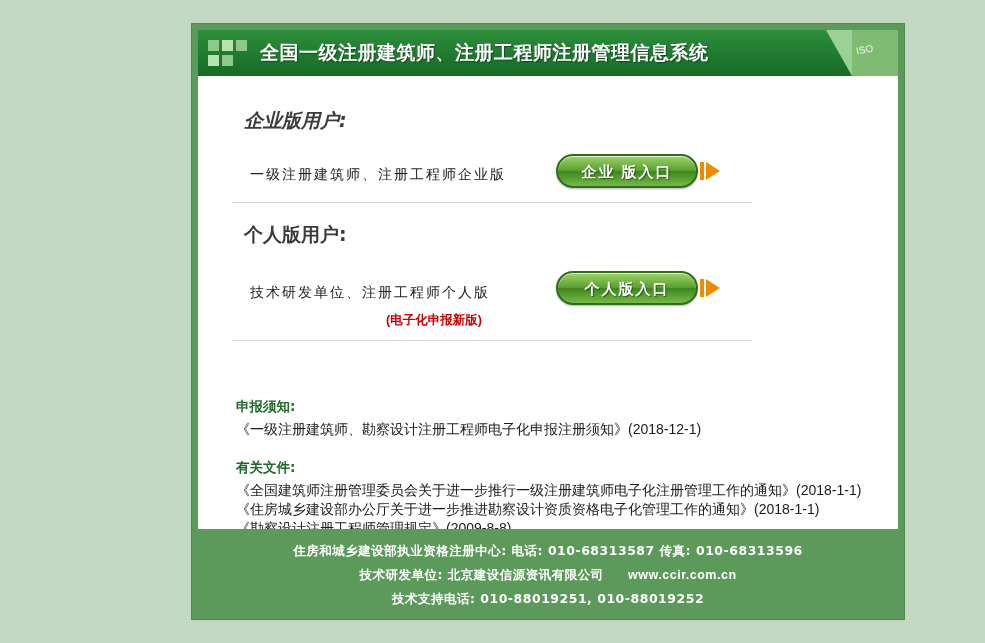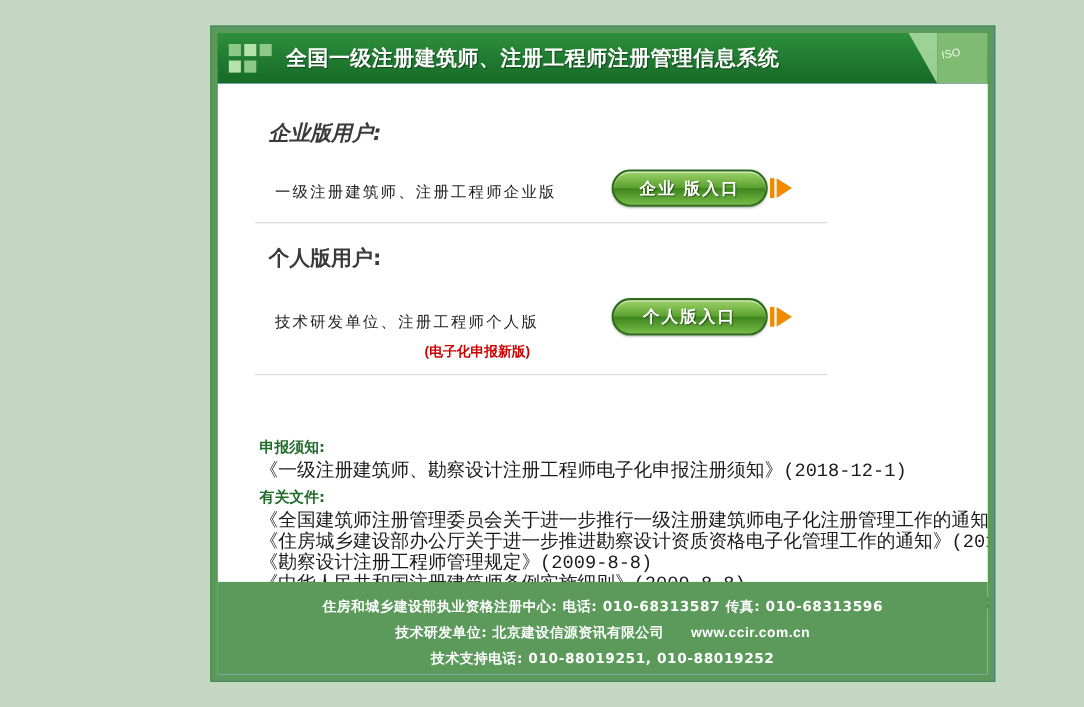--- a/index.html
+++ b/index.html
@@ -195,28 +195,28 @@
     top: 322px;
     width: 530px;
   }
   .links h4 {
     margin: 0 0 4px 0;
     font-size: 13.5px;
     font-weight: bold;
     color: #1f6b2a;
     font-family: "DejaVu Sans", sans-serif;
   }
-  .links h4.second { margin-top: 4px; }
+  .links h4.second { margin-top: 20px; }
   .links a {
     display: block;
-    font-size: 17px;
+    font-size: 14px;
     color: #1a1a1a;
     text-decoration: none;
     line-height: 19px;
-    font-family: Liberation Mono, monospace;
+    font-family: Liberation Sans, sans-serif;
     white-space: nowrap;
   }
 
   
   .footer {
     position: absolute;
     left: 0;
     bottom: 0;
     width: 100%;
     height: 84px;

